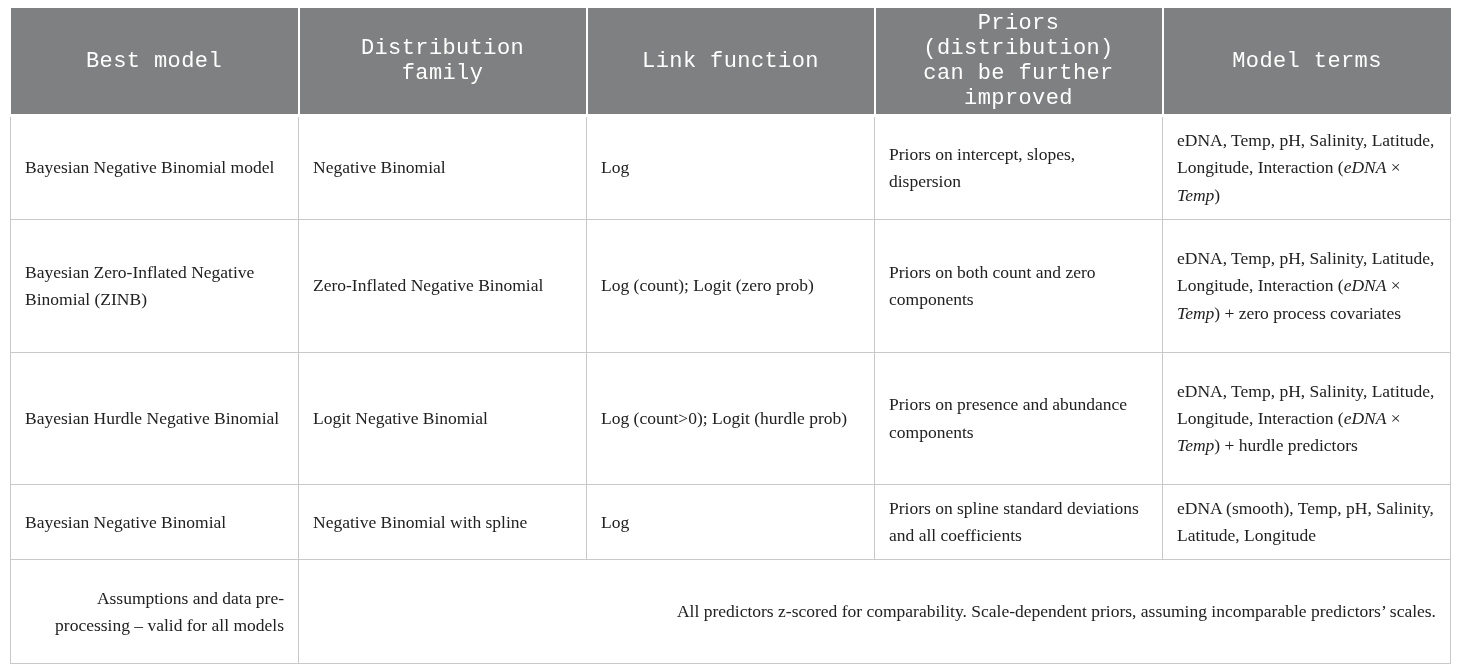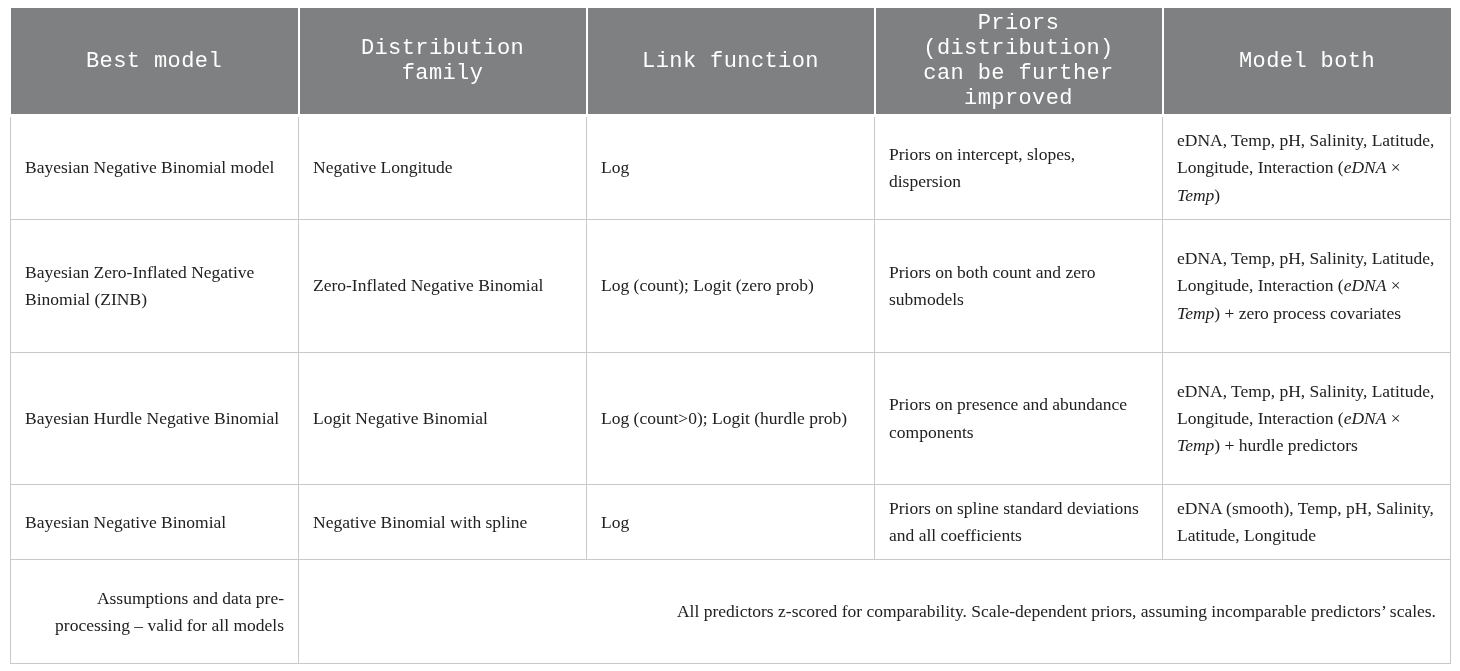--- a/index.html
+++ b/index.html
@@ -71,36 +71,36 @@
         <col>
         <col>
         <col>
     </colgroup>
     <thead>
       <tr class="header-row">
         <th>Best model</th>
         <th>Distribution family</th>
         <th>Link function</th>
         <th>Priors (distribution) can be further improved</th>
-        <th>Model both</th>
+        <th>Model terms</th>
       </tr>
     </thead>
     <tbody>
       <tr class="row-0">
         <td class="cell-best-model">Bayesian Negative Binomial model</td>
-        <td class="cell-distribution-family">Negative Longitude</td>
+        <td class="cell-distribution-family">Negative Binomial</td>
         <td class="cell-link-function">Log</td>
         <td class="cell-priors">Priors on intercept, slopes, dispersion</td>
         <td class="cell-model-terms"><span>eDNA, Temp, pH, Salinity, Latitude, Longitude, Interaction (</span><i>eDNA</i><span> × </span><i>Temp</i><span>)</span></td>
       </tr>
       <tr class="row-1">
         <td class="cell-best-model">Bayesian Zero-Inflated Negative Binomial (ZINB)</td>
         <td class="cell-distribution-family">Zero-Inflated Negative Binomial</td>
         <td class="cell-link-function">Log (count); Logit (zero prob)</td>
-        <td class="cell-priors">Priors on both count and zero submodels</td>
+        <td class="cell-priors">Priors on both count and zero components</td>
         <td class="cell-model-terms"><span>eDNA, Temp, pH, Salinity, Latitude, Longitude, Interaction (</span><i>eDNA</i><span> × </span><i>Temp</i><span>) + zero process covariates</span></td>
       </tr>
       <tr class="row-2">
         <td class="cell-best-model">Bayesian Hurdle Negative Binomial</td>
         <td class="cell-distribution-family">Logit Negative Binomial</td>
         <td class="cell-link-function">Log (count&gt;0); Logit (hurdle prob)</td>
         <td class="cell-priors">Priors on presence and abundance components</td>
         <td class="cell-model-terms"><span>eDNA, Temp, pH, Salinity, Latitude, Longitude, Interaction (</span><i>eDNA</i><span> × </span><i>Temp</i><span>) + hurdle predictors</span></td>
       </tr>
       <tr class="row-3">

